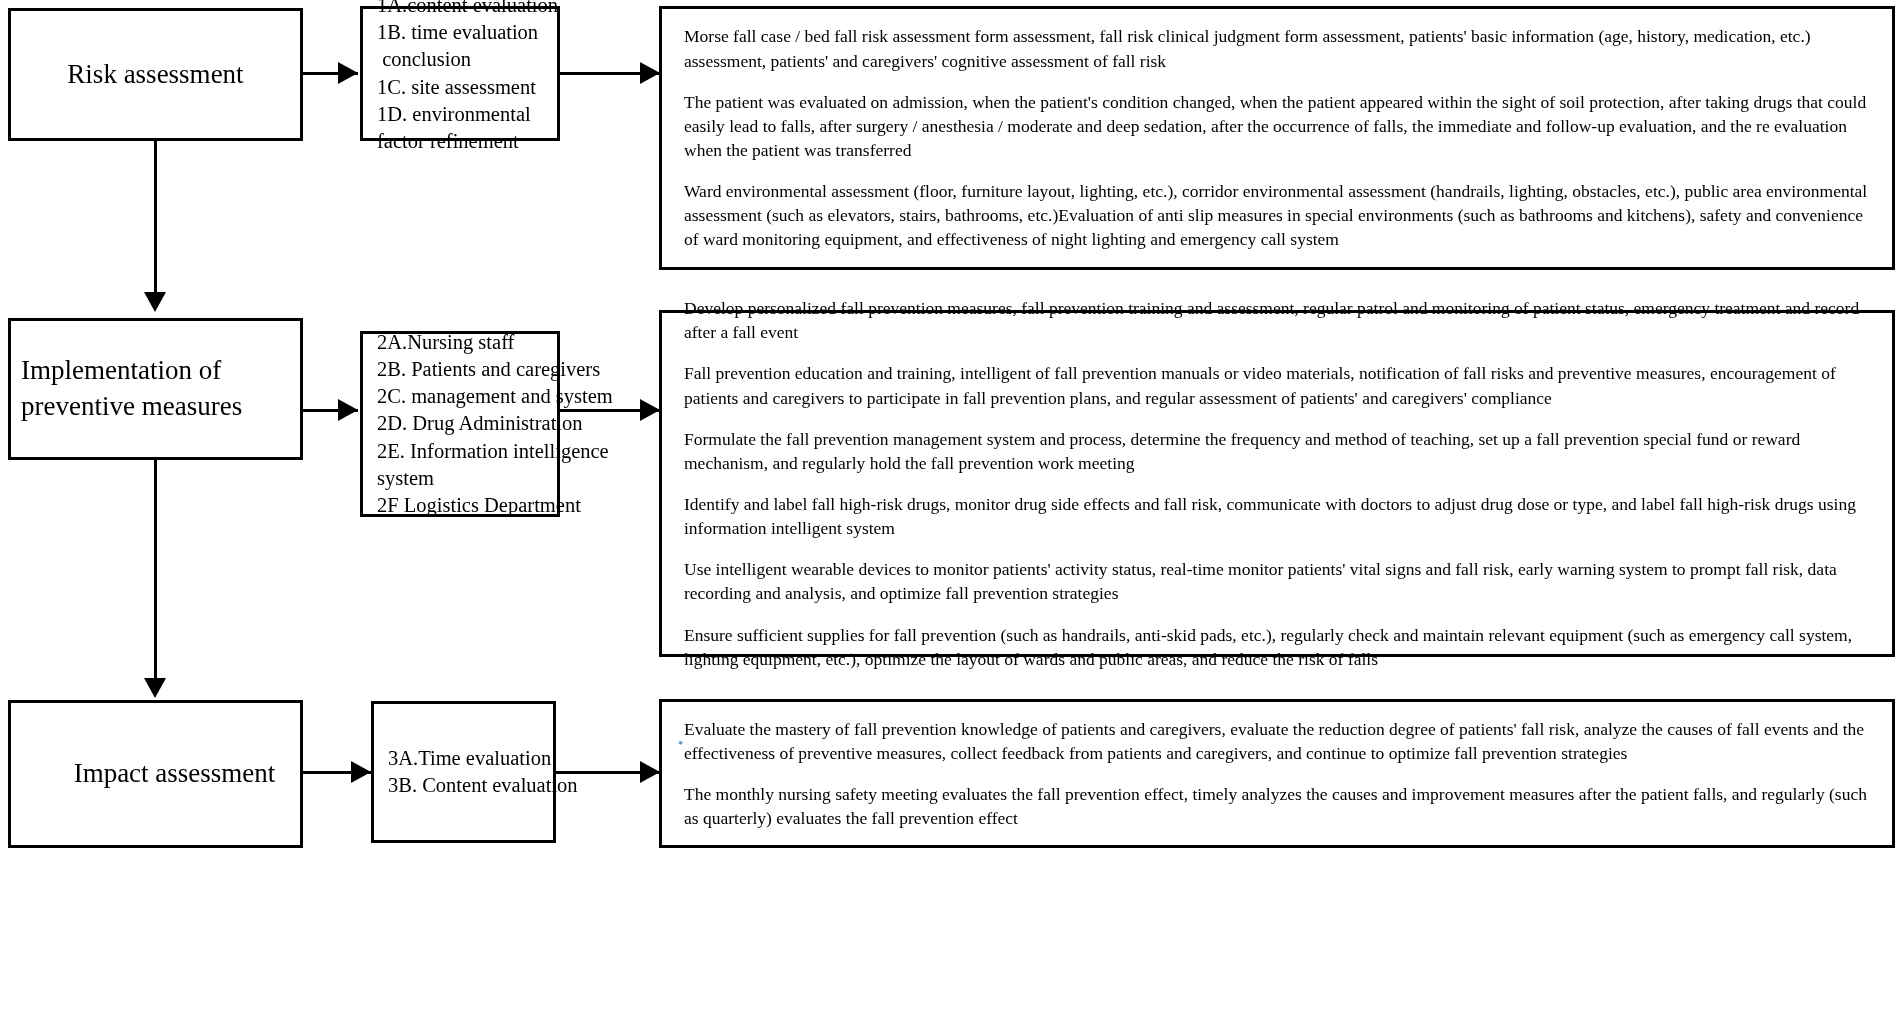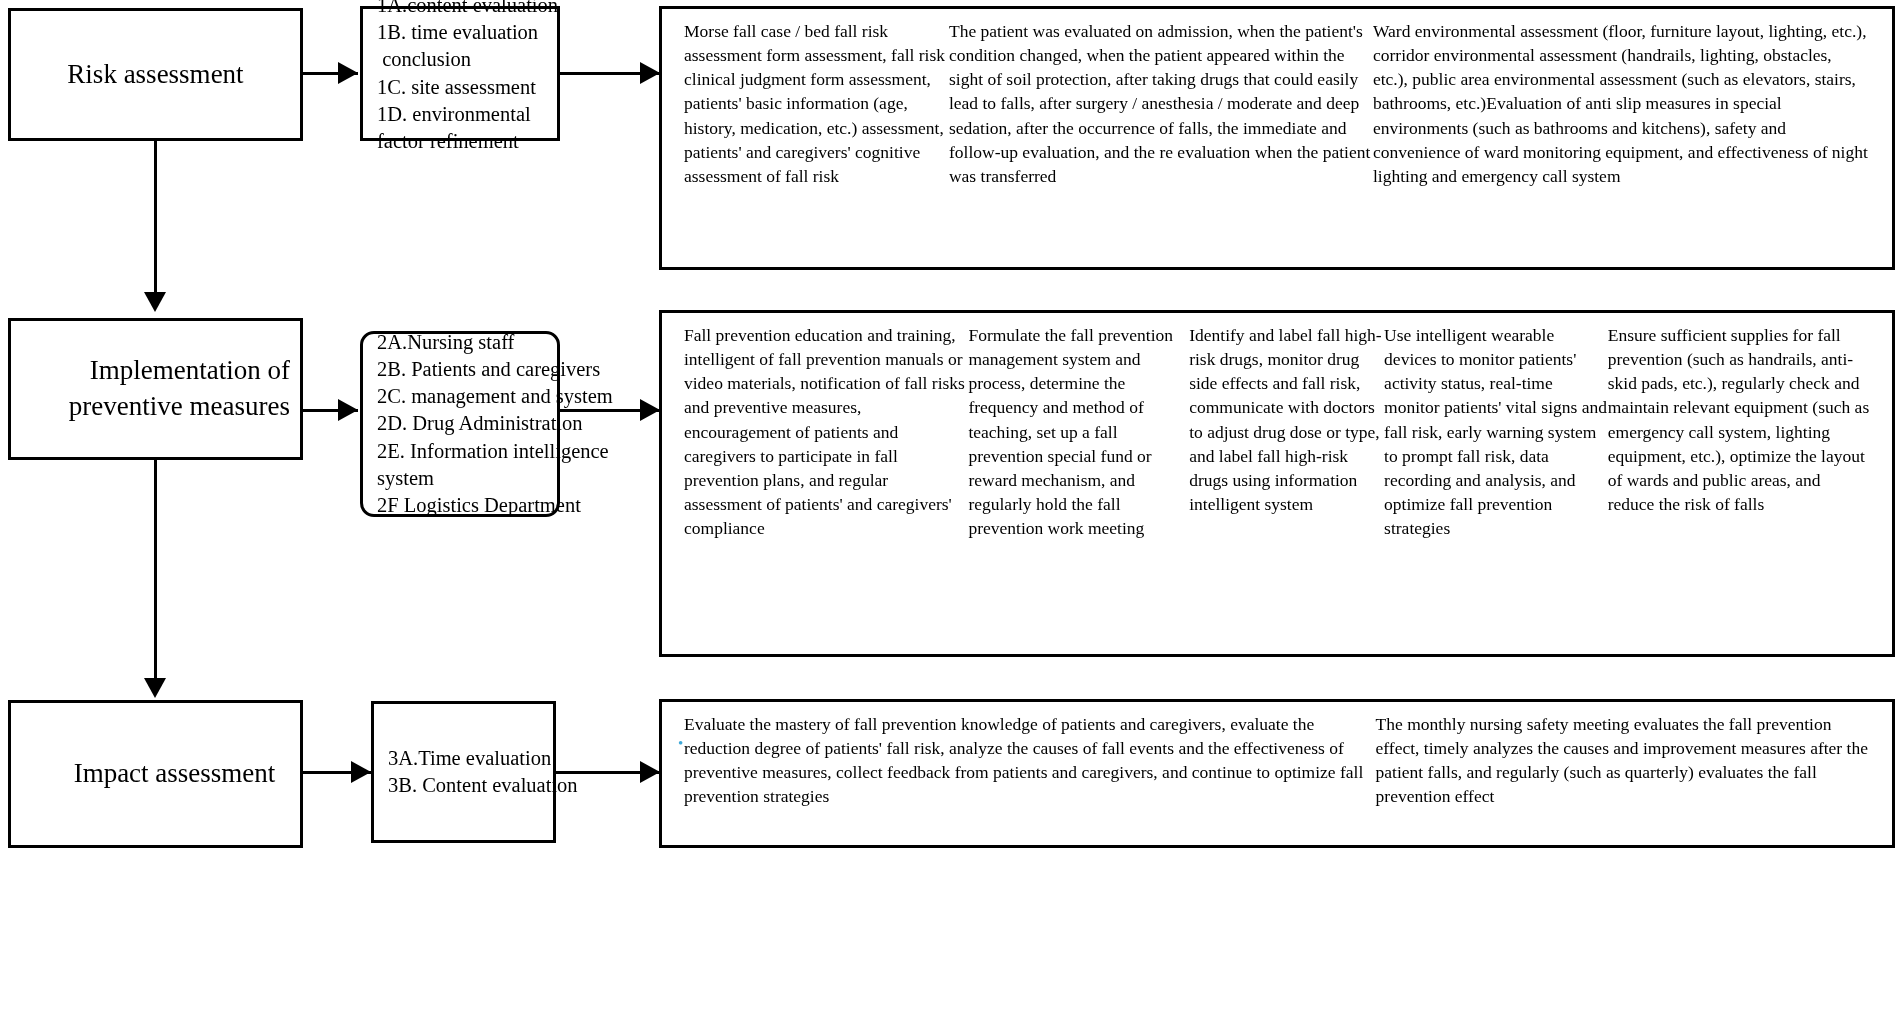--- a/index.html
+++ b/index.html
@@ -21,39 +21,39 @@
   .box {
     position: absolute;
     box-sizing: border-box;
     border: 3px solid #000000;
     background: #ffffff;
   }
   .stage-box {
     display: flex;
     align-items: center;
     justify-content: center;
-    text-align: right;
+    text-align: left;
     font-size: 27px;
     line-height: 1.32;
     padding: 6px 10px;
   }
   .list-box {
     display: flex;
     flex-direction: column;
     justify-content: center;
     padding: 6px 14px;
   }
   .list-box .list-line {
     font-size: 20.5px;
     line-height: 1.33;
     white-space: pre;
   }
   .detail-box {
     display: flex;
-    flex-direction: row;
+    flex-direction: column;
     justify-content: center;
     padding: 10px 22px 10px 22px;
   }
   .detail-box .para {
     font-size: 17.5px;
     line-height: 1.38;
     margin: 0 0 17px 0;
     text-align: left;
   }
   .detail-box .para:last-child {
@@ -126,34 +126,35 @@
   <div class="v-line" style="left:154px; top:141px; height:155px;"></div>
   <div class="arrow-down" style="left:144px; top:292px;"></div>
 
   <div class="box stage-box" style="left:8px; top:318px; width:295px; height:142px;">
     <span>Implementation of preventive measures</span>
   </div>
 
   <div class="h-line" style="left:303px; top:409px; width:55px;"></div>
   <div class="arrow-right" style="left:338px; top:399px;"></div>
 
-  <div class="box list-box" style="left:360px; top:331px; width:200px; height:186px;border-radius:14px;">
+  <div class="box list-box" style="left:360px; top:331px; width:200px; height:186px;">
     <div class="list-line">2A.Nursing staff</div>
     <div class="list-line">2B. Patients and caregivers</div>
     <div class="list-line">2C. management and system</div>
     <div class="list-line">2D. Drug Administration</div>
     <div class="list-line">2E. Information intelligence</div>
     <div class="list-line">system</div>
     <div class="list-line">2F Logistics Department</div>
   </div>
 
   <div class="h-line" style="left:560px; top:409px; width:100px;"></div>
   <div class="arrow-right" style="left:640px; top:399px;"></div>
 
   <div class="box detail-box" style="left:659px; top:310px; width:1236px; height:347px;">
+    <p class="para">Develop personalized fall prevention measures, fall prevention training and assessment, regular patrol and monitoring of patient status, emergency treatment and record after a fall event</p>
     <p class="para">Fall prevention education and training, intelligent of fall prevention manuals or video materials, notification of fall risks and preventive measures, encouragement of patients and caregivers to participate in fall prevention plans, and regular assessment of patients' and caregivers' compliance</p>
     <p class="para">Formulate the fall prevention management system and process, determine the frequency and method of teaching, set up a fall prevention special fund or reward mechanism, and regularly hold the fall prevention work meeting</p>
     <p class="para">Identify and label fall high-risk drugs, monitor drug side effects and fall risk, communicate with doctors to adjust drug dose or type, and label fall high-risk drugs using information intelligent system</p>
     <p class="para">Use intelligent wearable devices to monitor patients' activity status, real-time monitor patients' vital signs and fall risk, early warning system to prompt fall risk, data recording and analysis, and optimize fall prevention strategies</p>
     <p class="para">Ensure sufficient supplies for fall prevention (such as handrails, anti-skid pads, etc.), regularly check and maintain relevant equipment (such as emergency call system, lighting equipment, etc.), optimize the layout of wards and public areas, and reduce the risk of falls</p>
   </div>
 
   <div class="v-line" style="left:154px; top:460px; height:222px;"></div>
   <div class="arrow-down" style="left:144px; top:678px;"></div>
 

